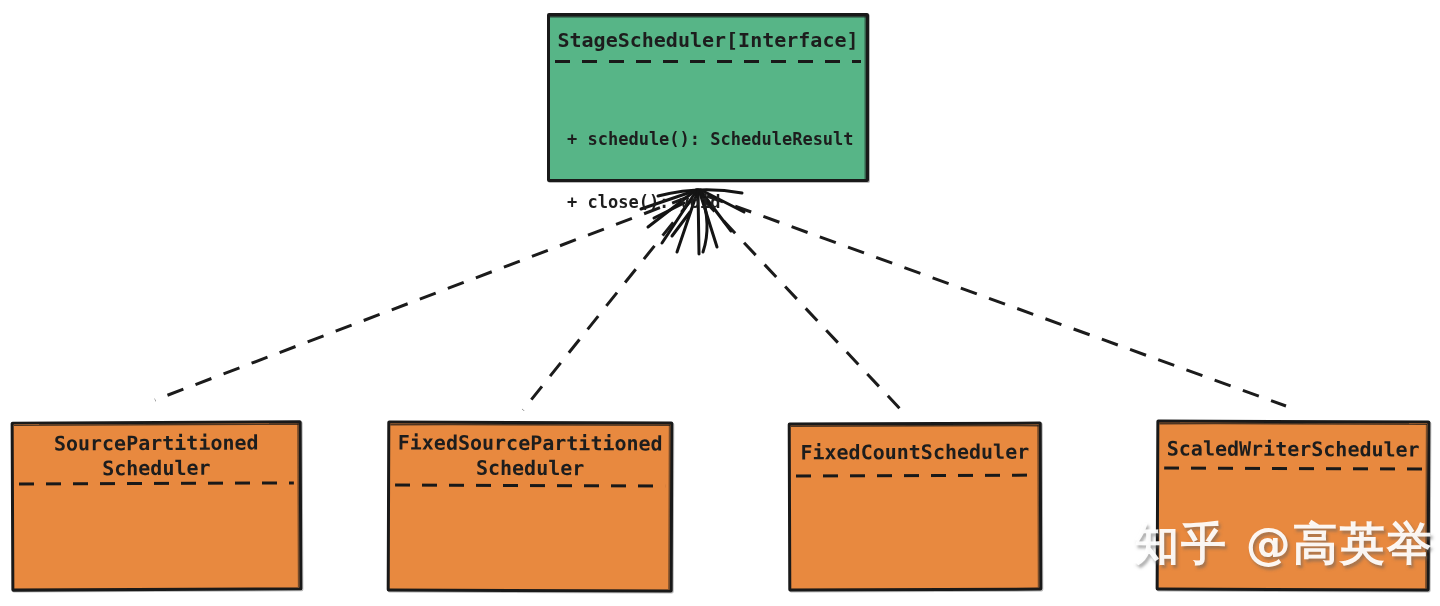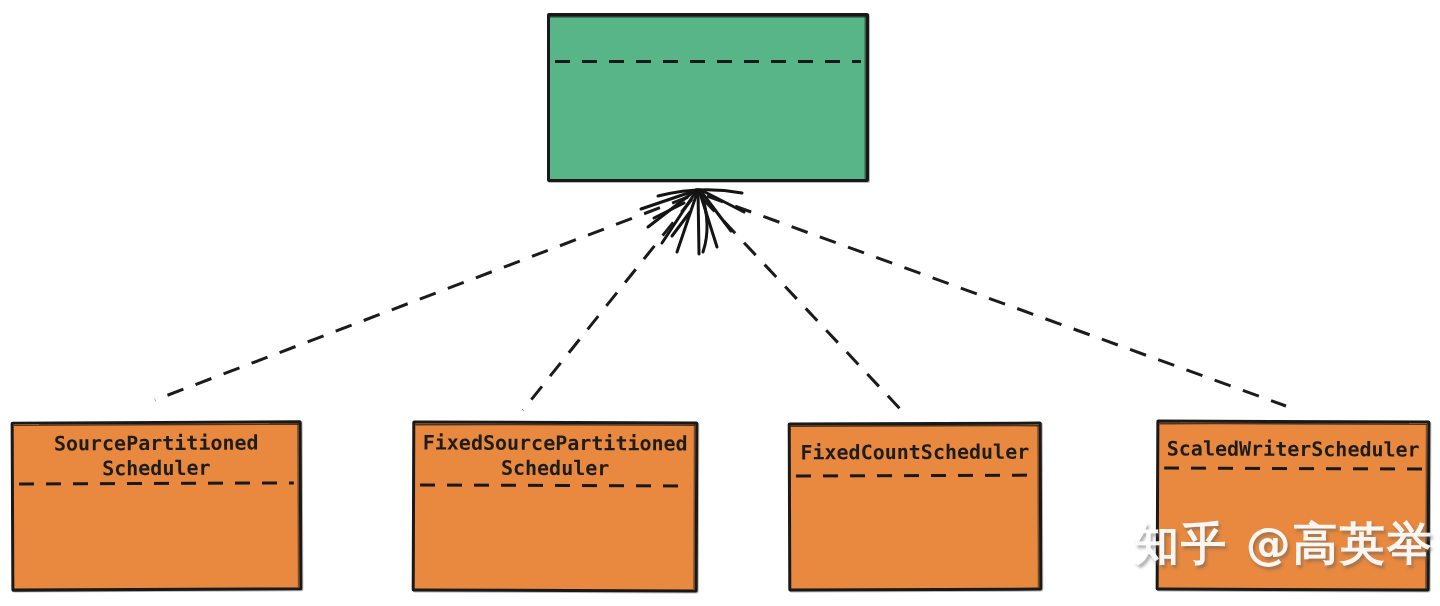--- a/index.html
+++ b/index.html
@@ -7,21 +7,21 @@
     position:relative;width:1440px;height:606px;background:#ffffff;overflow:hidden;
     font-family:"DejaVu Sans Mono","Liberation Mono",monospace;font-weight:bold;color:#1d1d1d;
   }
   .umlbox{
     position:absolute;border:3px solid #191919;border-radius:2px;
     box-shadow:inset 0 1.5px 0 0 rgba(25,25,25,.75), inset -1.5px 0 0 0 rgba(25,25,25,.55), 1px 1px 0 0 rgba(25,25,25,.30);
   }
   .iface{left:547px;top:13px;width:316px;height:163px;background:#57b587;}
   .impl{background:#e8893f;}
   .b1{left:11px;top:421px;width:285px;height:164px;transform:rotate(-0.25deg);}
-  .b2{left:387px;top:421px;width:280px;height:165px;transform:rotate(0.2deg);margin-left:25px;}
+  .b2{left:387px;top:421px;width:280px;height:165px;transform:rotate(0.2deg);}
   .b3{left:788px;top:422px;width:248px;height:163px;transform:rotate(-0.2deg);}
   .b4{left:1156px;top:420px;width:268px;height:165px;transform:rotate(0.25deg);}
   .title{text-align:center;font-size:20px;line-height:25px;letter-spacing:0;}
   .iface .title{padding-top:12px;}
   .b1 .title,.b2 .title{padding-top:7px;}
   .b3 .title{padding-top:15px;}
   .b4 .title{padding-top:14px;}
   .sep{
     position:absolute;left:5px;right:5px;height:3px;
     background:repeating-linear-gradient(90deg,#191919 0 15px,transparent 15px 27px);
@@ -62,21 +62,26 @@
       <line x1="699" y1="190" x2="717" y2="247"></line>
       <line x1="700" y1="190" x2="731" y2="231"></line>
       <line x1="701" y1="190" x2="744" y2="212"></line>
       <line x1="684" y1="203" x2="654" y2="218"></line>
       <line x1="690" y1="212" x2="672" y2="236"></line>
       <path d="M701,192 Q712,225 703,252"></path>
     </g>
   </svg>
 
   <div class="umlbox iface">
+    <div class="title">StageScheduler[Interface]</div>
     <div class="sep"></div>
+    <div class="methods">
+      <div>+ schedule(): ScheduleResult</div>
+      <div>+ close(): void</div>
+    </div>
   </div>
 
   <div class="umlbox impl b1">
     <div class="title">
       <div>SourcePartitioned</div>
       <div>Scheduler</div>
     </div>
     <div class="sep"></div>
   </div>
 

